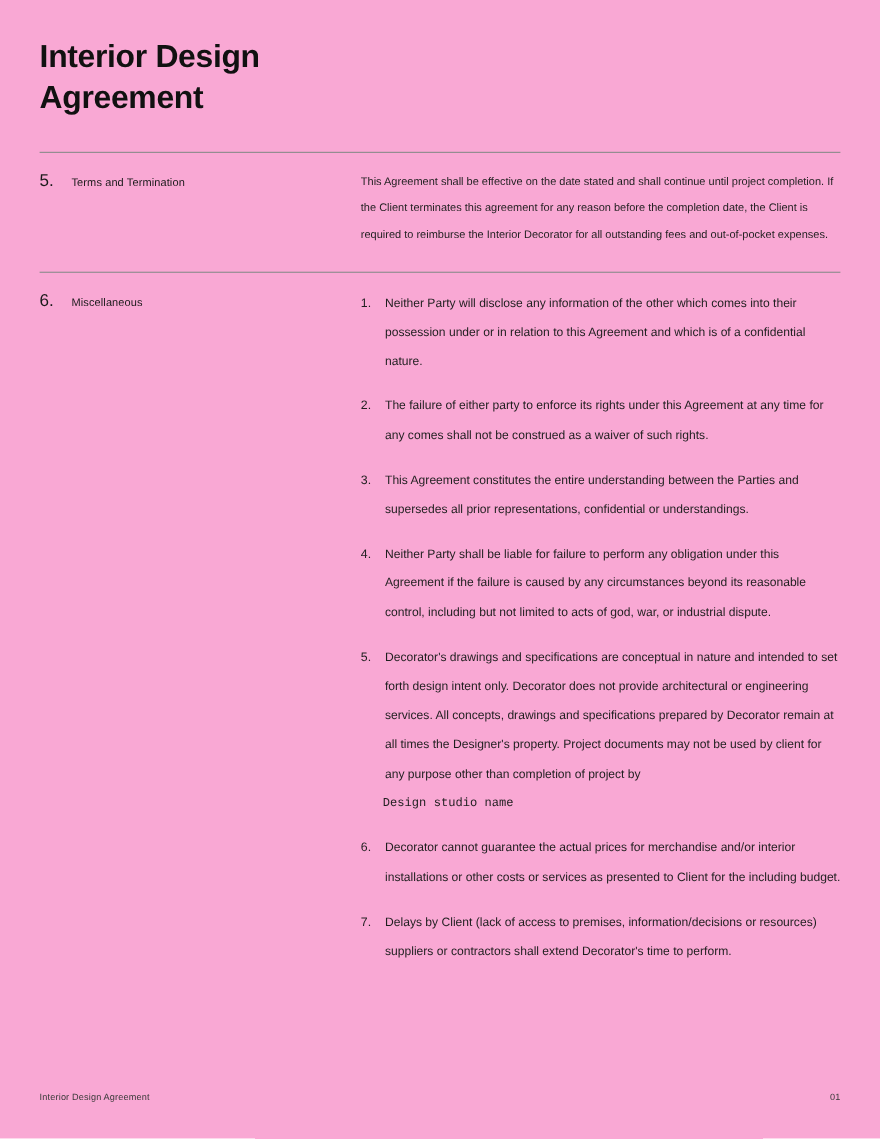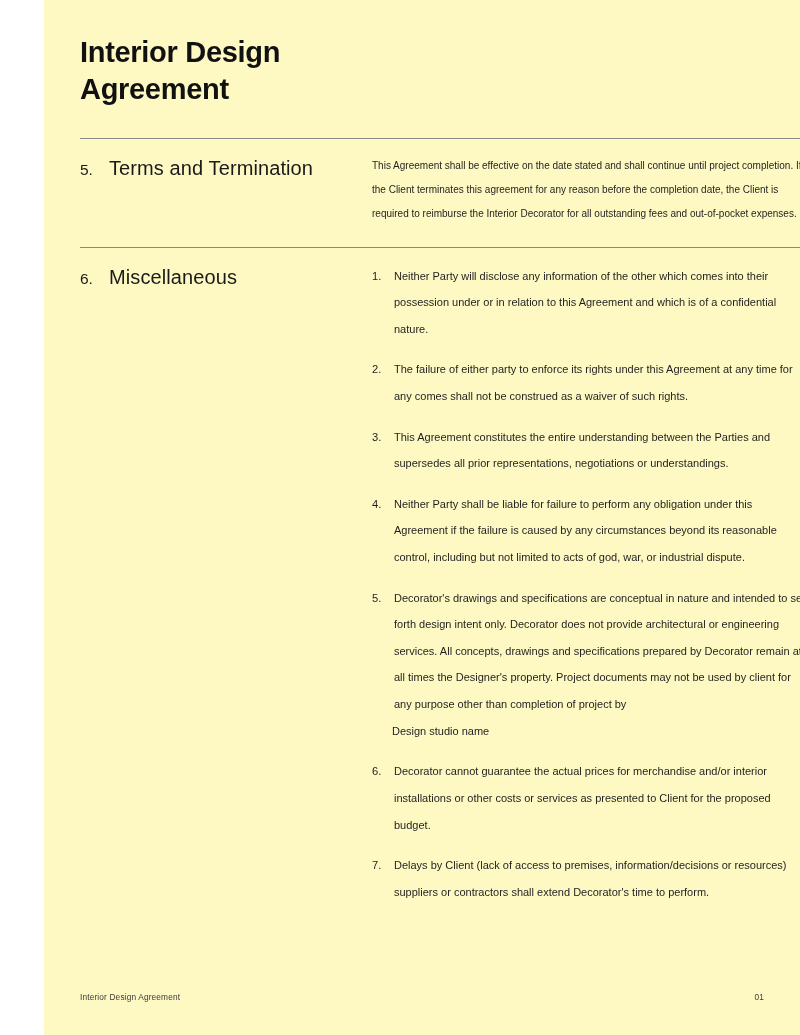--- a/index.html
+++ b/index.html
@@ -12,22 +12,21 @@
     height: 1035px;
     position: relative;
     font-family: "Liberation Sans", sans-serif;
     color: #1a1a1a;
     -webkit-font-smoothing: antialiased;
   }
 
   .page {
     position: absolute;
     inset: 0;
-    background: #fef9c3;
-    margin-left: 44px;
+    background: #f9a8d4;
   }
 
   
   .doc-title {
     position: absolute;
     left: 36px;
     top: 34px;
     width: 400px;
     font-size: 29px;
     font-weight: bold;
@@ -66,21 +65,21 @@
 
   .sec-num {
     width: 29px;
     flex: 0 0 29px;
     font-size: 15.5px;
     line-height: 1.45;
     color: #1a1a1a;
   }
 
   .sec-title {
-    font-size: 20px;
+    font-size: 10px;
     line-height: 1.45;
     color: #1a1a1a;
     letter-spacing: 0.1px;
   }
 
   .sec-right {
     flex: 1 1 auto;
     padding-top: 7px;
     min-width: 0;
   }
@@ -117,20 +116,21 @@
   .num-text {
     flex: 1 1 auto;
     font-size: 11px;
     line-height: 2.42;
     color: #1f1f1f;
     min-width: 0;
   }
   .num-text .tail-line {
     display: block;
     margin-left: -2px;
+    font-family: Liberation Mono, monospace;
   }
 
   
   .sec-right.with-para {
     padding-bottom: 20px;
   }
   .sec-right.with-list {
     padding-bottom: 10px;
   }
 
@@ -181,36 +181,36 @@
             <span class="num-text">Neither Party will disclose any information of the other which comes into their possession under or in relation to this Agreement and which is of a confidential nature.</span>
           </li>
 
           <li class="num-item">
             <span class="num-marker">2.</span>
             <span class="num-text">The failure of either party to enforce its rights under this Agreement at any time for any comes shall not be construed as a waiver of such rights.</span>
           </li>
 
           <li class="num-item">
             <span class="num-marker">3.</span>
-            <span class="num-text">This Agreement constitutes the entire understanding between the Parties and supersedes all prior representations, negotiations or understandings.</span>
+            <span class="num-text">This Agreement constitutes the entire understanding between the Parties and supersedes all prior representations, confidential or understandings.</span>
           </li>
 
           <li class="num-item">
             <span class="num-marker">4.</span>
             <span class="num-text">Neither Party shall be liable for failure to perform any obligation under this Agreement if the failure is caused by any circumstances beyond its reasonable control, including but not limited to acts of god, war, or industrial dispute.</span>
           </li>
 
           <li class="num-item">
             <span class="num-marker">5.</span>
             <span class="num-text"><span>Decorator's drawings and specifications are conceptual in nature and intended to set forth design intent only. Decorator does not provide architectural or engineering services. All concepts, drawings and specifications prepared by Decorator remain at all times the Designer's property. Project documents may not be used by client for any purpose other than completion of project by</span><span class="tail-line">Design studio name</span></span>
           </li>
 
           <li class="num-item">
             <span class="num-marker">6.</span>
-            <span class="num-text">Decorator cannot guarantee the actual prices for merchandise and/or interior installations or other costs or services as presented to Client for the proposed budget.</span>
+            <span class="num-text">Decorator cannot guarantee the actual prices for merchandise and/or interior installations or other costs or services as presented to Client for the including budget.</span>
           </li>
 
           <li class="num-item">
             <span class="num-marker">7.</span>
             <span class="num-text">Delays by Client (lack of access to premises, information/decisions or resources) suppliers or contractors shall extend Decorator's time to perform.</span>
           </li>
 
         </ol>
       </div>
     </div>

